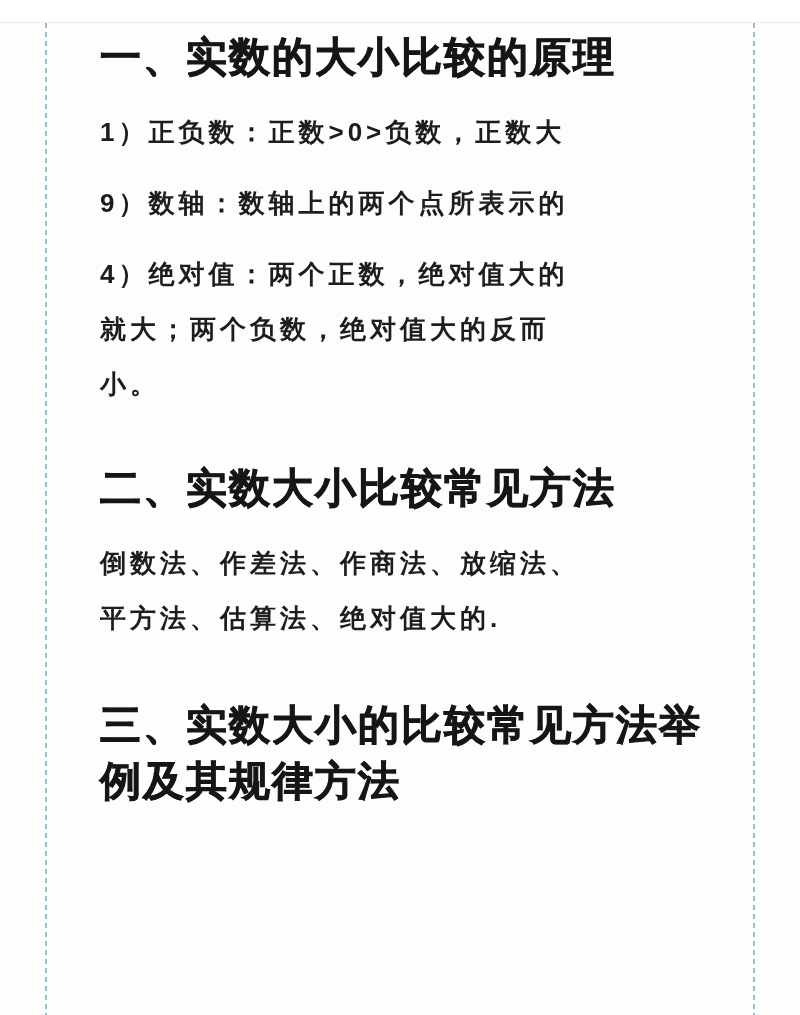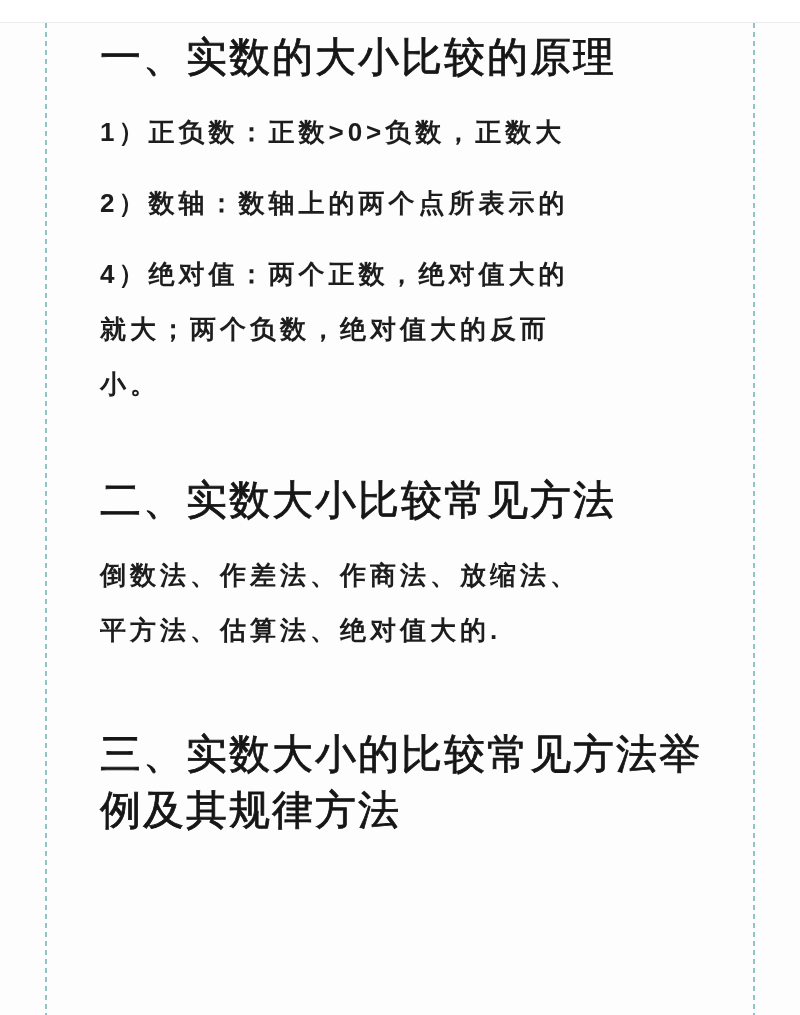--- a/index.html
+++ b/index.html
@@ -46,21 +46,21 @@
     left: 47px;
     width: 706px;
     height: 992px;
     box-sizing: border-box;
     padding: 6px 8px 0 53px;
   }
 
   .heading-line {
     font-size: 41px;
     line-height: 56px;
-    font-weight: normal;
+    font-weight: bold;
     letter-spacing: 2px;
     color: #161616;
     -webkit-text-stroke: 0.8px #161616;
     white-space: nowrap;
     margin: 0;
   }
   .heading {
     margin: 0 0 20px 0;
   }
   .para {
@@ -68,42 +68,42 @@
   }
   .body-line {
     font-size: 26px;
     line-height: 55px;
     font-weight: bold;
     letter-spacing: 4px;
     color: #1d1d1d;
     white-space: nowrap;
     margin: 0;
   }
-  .section-gap-2 { margin-top: 60px; }
-  .section-gap-3 { margin-top: 68px; }
+  .section-gap-2 { margin-top: 48px; }
+  .section-gap-3 { margin-top: 51px; }
 </style>
 </head>
 <body>
 
 <div class="top-strip"></div>
 <div class="top-divider"></div>
 <div class="dashed-border left"></div>
 <div class="dashed-border right"></div>
 
 <div class="content">
 
   <div class="section">
     <div class="heading">
       <div class="heading-line">一、实数的大小比较的原理</div>
     </div>
     <div class="para">
       <div class="body-line">1）正负数：正数&gt;0&gt;负数，正数大</div>
     </div>
     <div class="para">
-      <div class="body-line">2）数轴：数轴上的两个点所表示的</div>
+      <div class="body-line">9）数轴：数轴上的两个点所表示的</div>
     </div>
     <div class="para">
       <div class="body-line">4）绝对值：两个正数，绝对值大的</div>
       <div class="body-line">就大；两个负数，绝对值大的反而</div>
       <div class="body-line">小。</div>
     </div>
   </div>
 
   <div class="section">
     <div class="heading section-gap-2">

